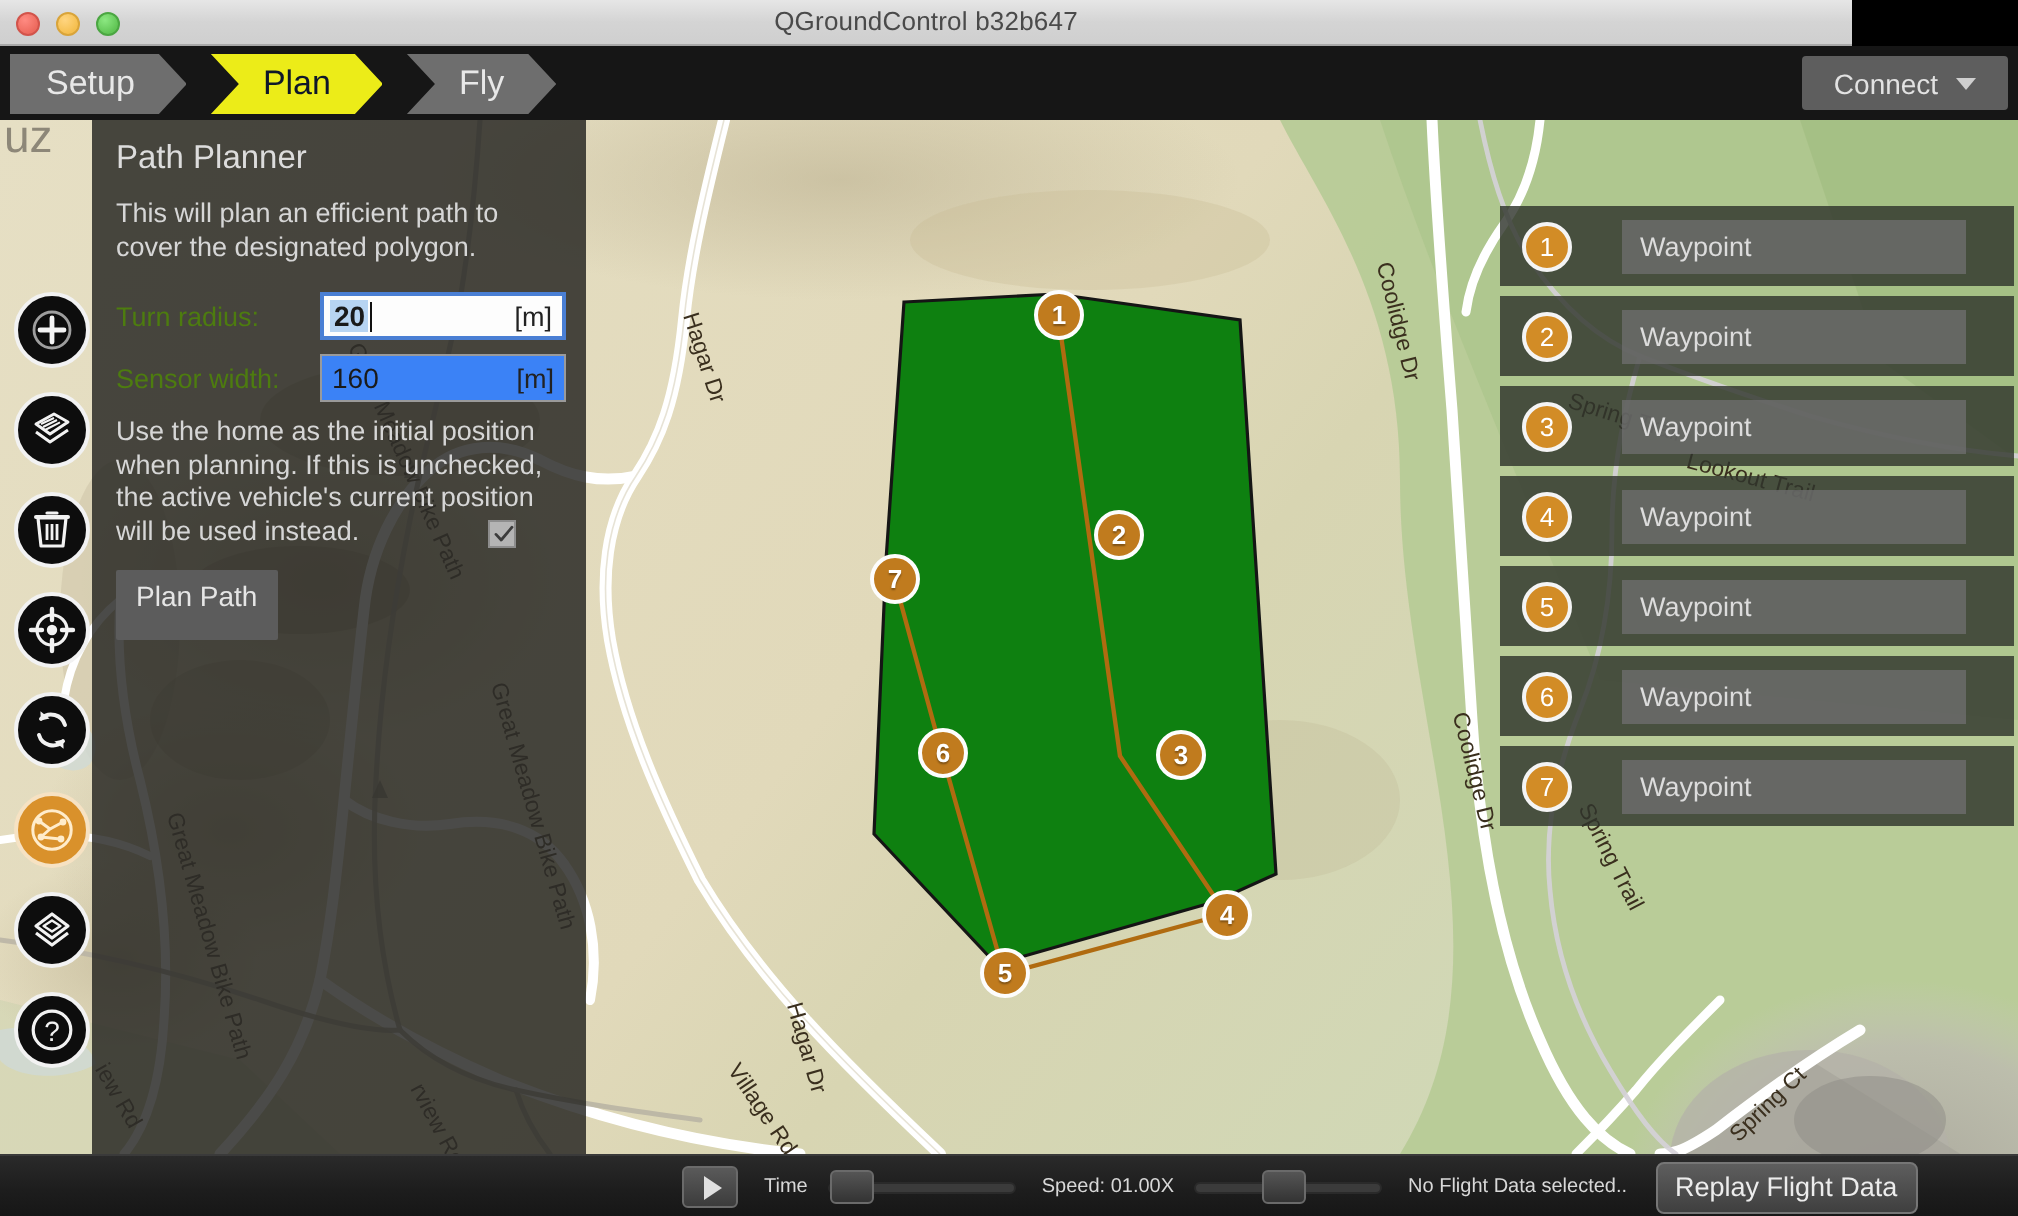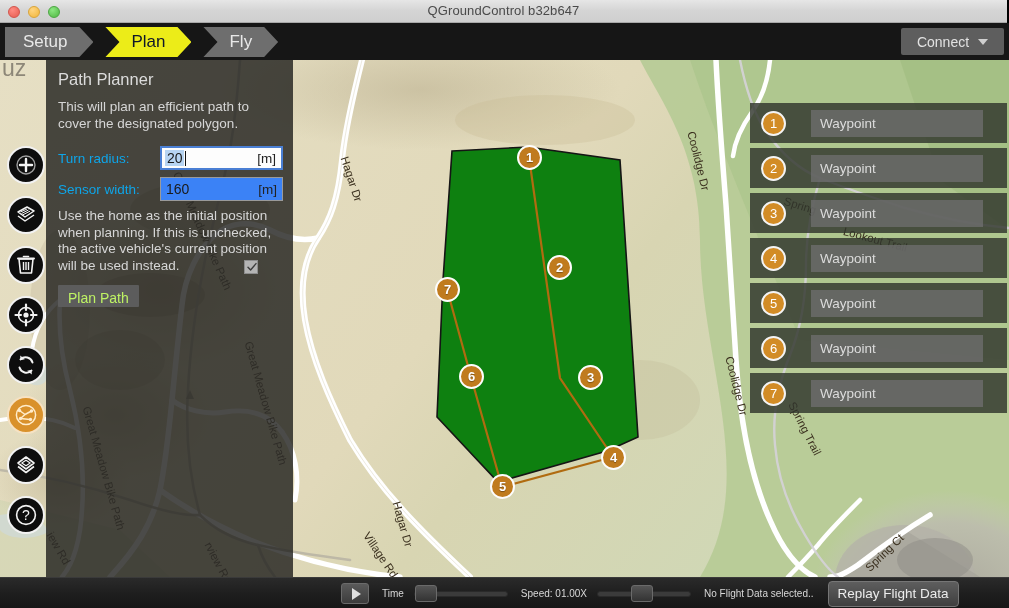--- a/index.html
+++ b/index.html
@@ -14,21 +14,21 @@
     position: relative;
     width: 1009px;
     height: 608px;
     overflow: hidden;
     background: #000;
   }
 
   
   .titlebar {
     position: absolute; left: 0; top: 0;
-    width: 1007px; height: 23px;
+    width: 926px; height: 23px;
     background: linear-gradient(to bottom, #e6e6e6 0%, #d4d4d4 50%, #cfcfcf 100%);
     border-bottom: 1px solid #a8a8a8;
     box-sizing: border-box;
   }
   .title-text {
     position: absolute;
     left: 0; right: 0; top: 3px;
     text-align: center;
     font-size: 13px;
     color: #4a4a4a;
@@ -144,21 +144,21 @@
     line-height: 16.5px;
     margin: 0 0 14px 2px;
   }
   .field-row {
     display: flex;
     align-items: center;
     margin: 0 0 7px 2px;
   }
   .field-label {
     font-size: 13.5px;
-    color: #0ea5e9;
+    color: #4d7c0f;
     width: 102px;
     flex: none;
   }
   .field-box {
     position: relative;
     width: 129px; height: 24px;
     background: #3b82f6;
     border: 1px solid #9a9a9a;
     box-sizing: border-box;
     display: flex;
@@ -170,20 +170,21 @@
   }
   .field-val {
     font-size: 14px;
     color: #1a1a1a;
     padding-left: 5px;
   }
   .field-val.selected {
     background: #b7d4f2;
     padding: 0 1px 0 2px;
     margin-left: 3px;
+    font-weight: bold;
   }
   .caret-bar {
     width: 1px; height: 15px;
     background: #111;
     margin-left: 1px;
   }
   .field-unit {
     position: absolute;
     right: 5px;
     font-size: 13.5px;
@@ -202,25 +203,25 @@
     width: 14px; height: 14px;
     background: #b4b4b4;
     border: 1px solid #8d8d8d;
     box-sizing: border-box;
   }
   .chk svg { position: absolute; left: 1px; top: 0px; }
   .plan-btn {
     margin: 11px 0 0 2px;
     display: inline-block;
     background: #5c5c5c;
-    color: #bef264;
+    color: #e5e5e5;
     font-size: 14px;
     font-family: "Liberation Sans", sans-serif;
     border: none;
-    padding: 5px 10px 1px 10px;
+    padding: 5px 10px 14px 10px;
     border-radius: 1px;
   }
 
   
   .rail {
     position: absolute;
     left: 7px; top: 146px;
     width: 38px;
   }
   .rail-btn {

